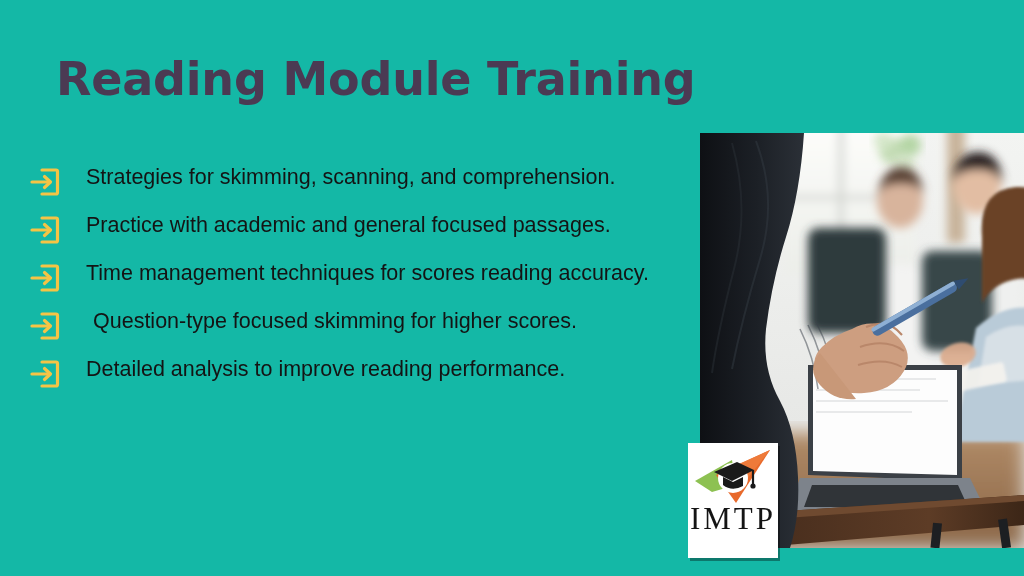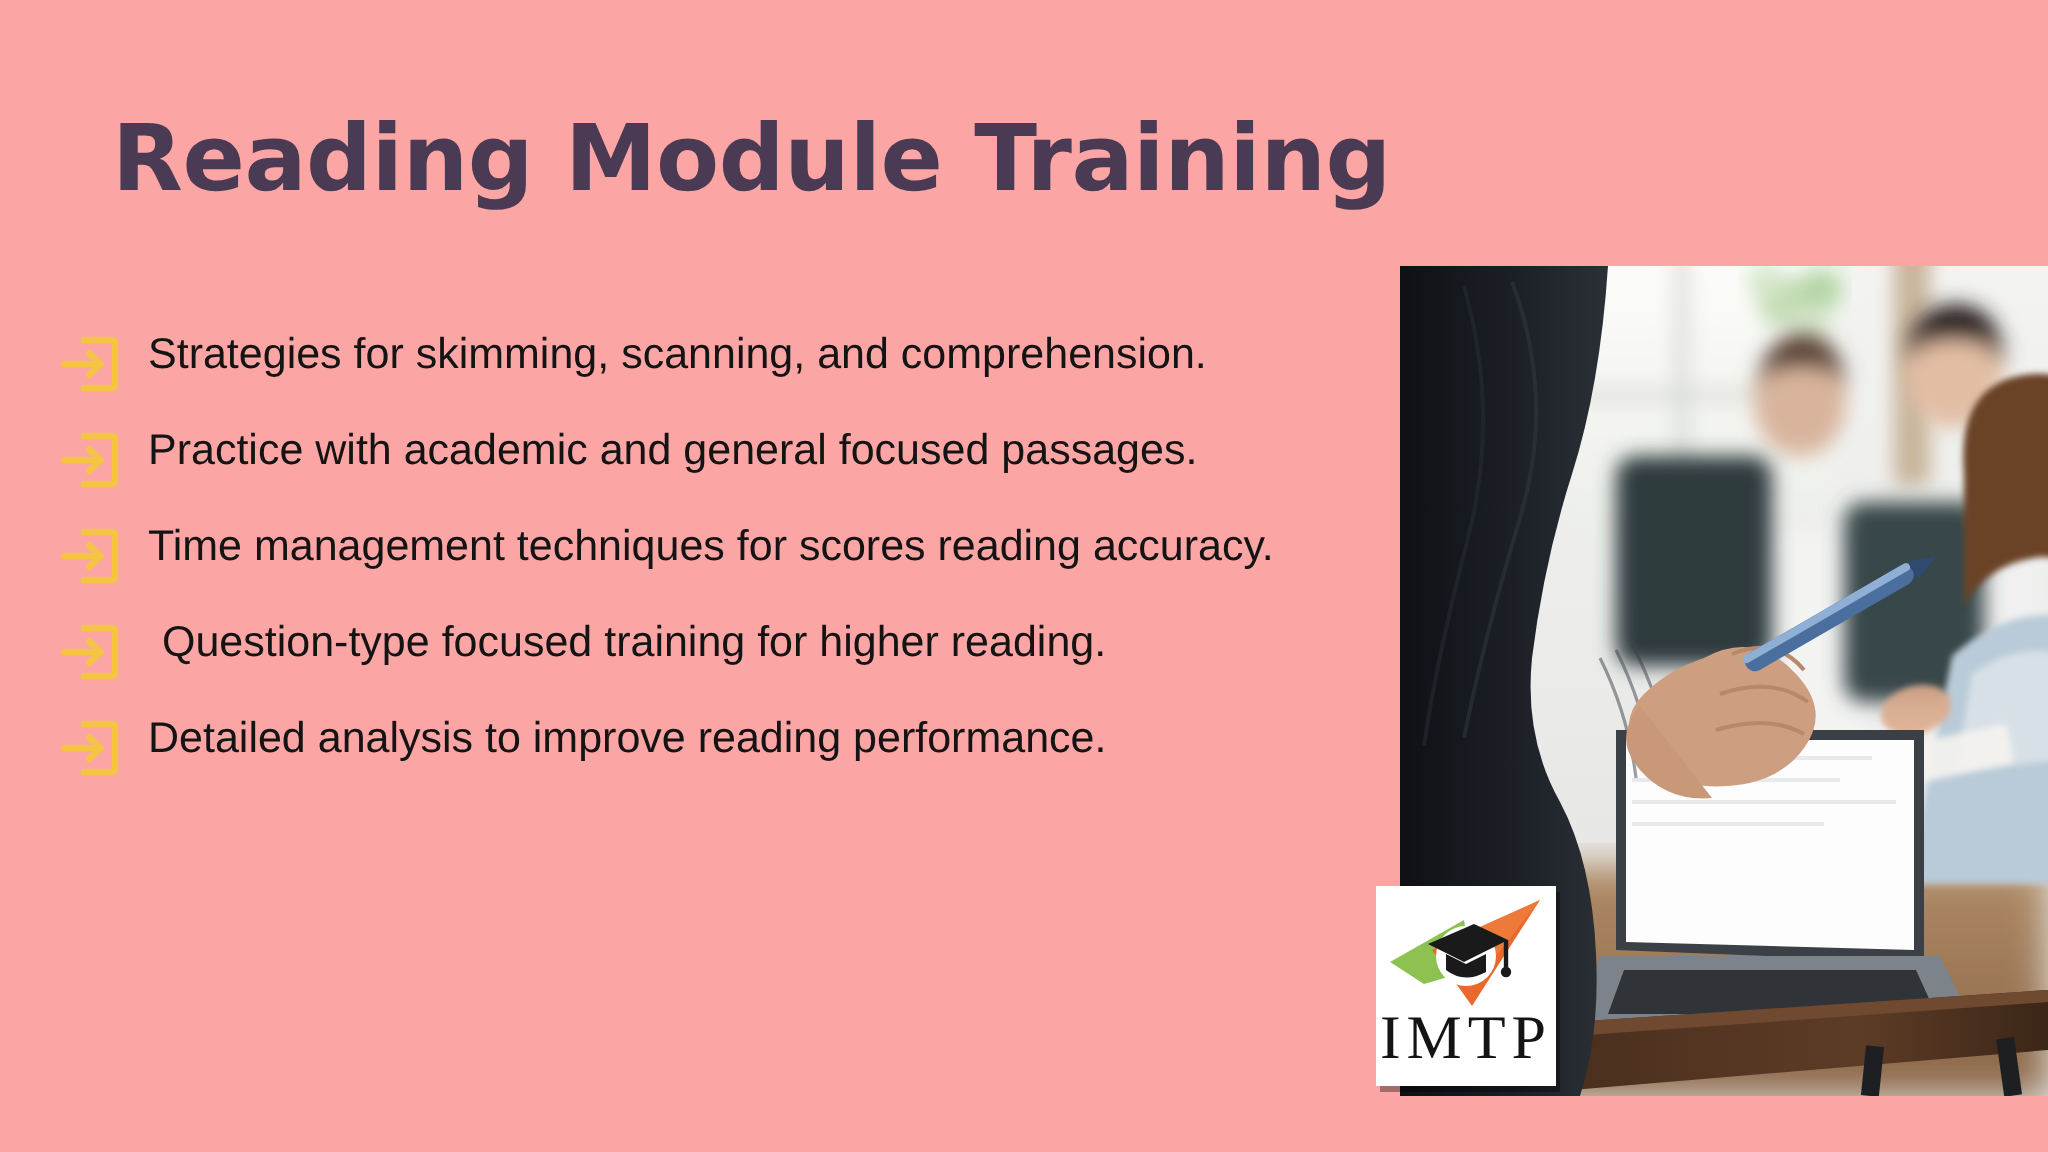--- a/index.html
+++ b/index.html
@@ -8,21 +8,21 @@
     padding: 0;
     background: #ffffff;
   }
   body {
     font-family: "Liberation Sans", sans-serif;
   }
   .slide {
     position: relative;
     width: 1024px;
     height: 576px;
-    background: #fca5a5;
+    background: #14b8a6;
     overflow: hidden;
   }
 
   
   .slide-title {
     position: absolute;
     left: 56px;
     top: 52px;
     font-size: 46px;
     font-weight: 700;
@@ -57,41 +57,42 @@
   .bullet-icon svg { display: block; }
   .bullet-text {
     flex: 1 1 auto;
     font-size: 21.5px;
     line-height: 1.32;
     color: #141414;
     text-align: justify;
     text-align-last: left;
     font-family: "Liberation Sans", sans-serif;
     word-spacing: 0px;
+    margin-left: 12px;
   }
 
   
   .photo {
     position: absolute;
     left: 700px;
     top: 133px;
     width: 324px;
     height: 415px;
     overflow: hidden;
     background: #e9eaec;
   }
   .photo svg { display: block; }
 
   
   .logo {
     position: absolute;
     left: 688px;
     top: 443px;
     width: 90px;
-    height: 100px;
+    height: 115px;
     background: #ffffff;
     box-shadow: 2px 3px 0 rgba(0,0,0,0.35);
   }
   .logo-mark {
     position: absolute;
     left: 4px;
     top: 2px;
     width: 82px;
     height: 62px;
   }
@@ -151,21 +152,21 @@
     </div>
 
     <div class="bullet-item indented">
       <span class="bullet-icon">
         <svg width="30" height="30" viewBox="0 0 30 30">
           <path d="M12 3 H26 A1.5 1.5 0 0 1 27.5 4.5 V25.5 A1.5 1.5 0 0 1 26 27 H12" fill="none" stroke="#F5C445" stroke-width="3.2" stroke-linecap="round" stroke-linejoin="round"></path>
           <path d="M2 15 H20" fill="none" stroke="#F5C445" stroke-width="3.2" stroke-linecap="round"></path>
           <path d="M14.5 9.5 L20.5 15 L14.5 20.5" fill="none" stroke="#F5C445" stroke-width="3.2" stroke-linecap="round" stroke-linejoin="round"></path>
         </svg>
       </span>
-      <span class="bullet-text">Question-type focused training for higher reading.</span>
+      <span class="bullet-text">Question-type focused skimming for higher scores.</span>
     </div>
 
     <div class="bullet-item">
       <span class="bullet-icon">
         <svg width="30" height="30" viewBox="0 0 30 30">
           <path d="M12 3 H26 A1.5 1.5 0 0 1 27.5 4.5 V25.5 A1.5 1.5 0 0 1 26 27 H12" fill="none" stroke="#F5C445" stroke-width="3.2" stroke-linecap="round" stroke-linejoin="round"></path>
           <path d="M2 15 H20" fill="none" stroke="#F5C445" stroke-width="3.2" stroke-linecap="round"></path>
           <path d="M14.5 9.5 L20.5 15 L14.5 20.5" fill="none" stroke="#F5C445" stroke-width="3.2" stroke-linecap="round" stroke-linejoin="round"></path>
         </svg>
       </span>

